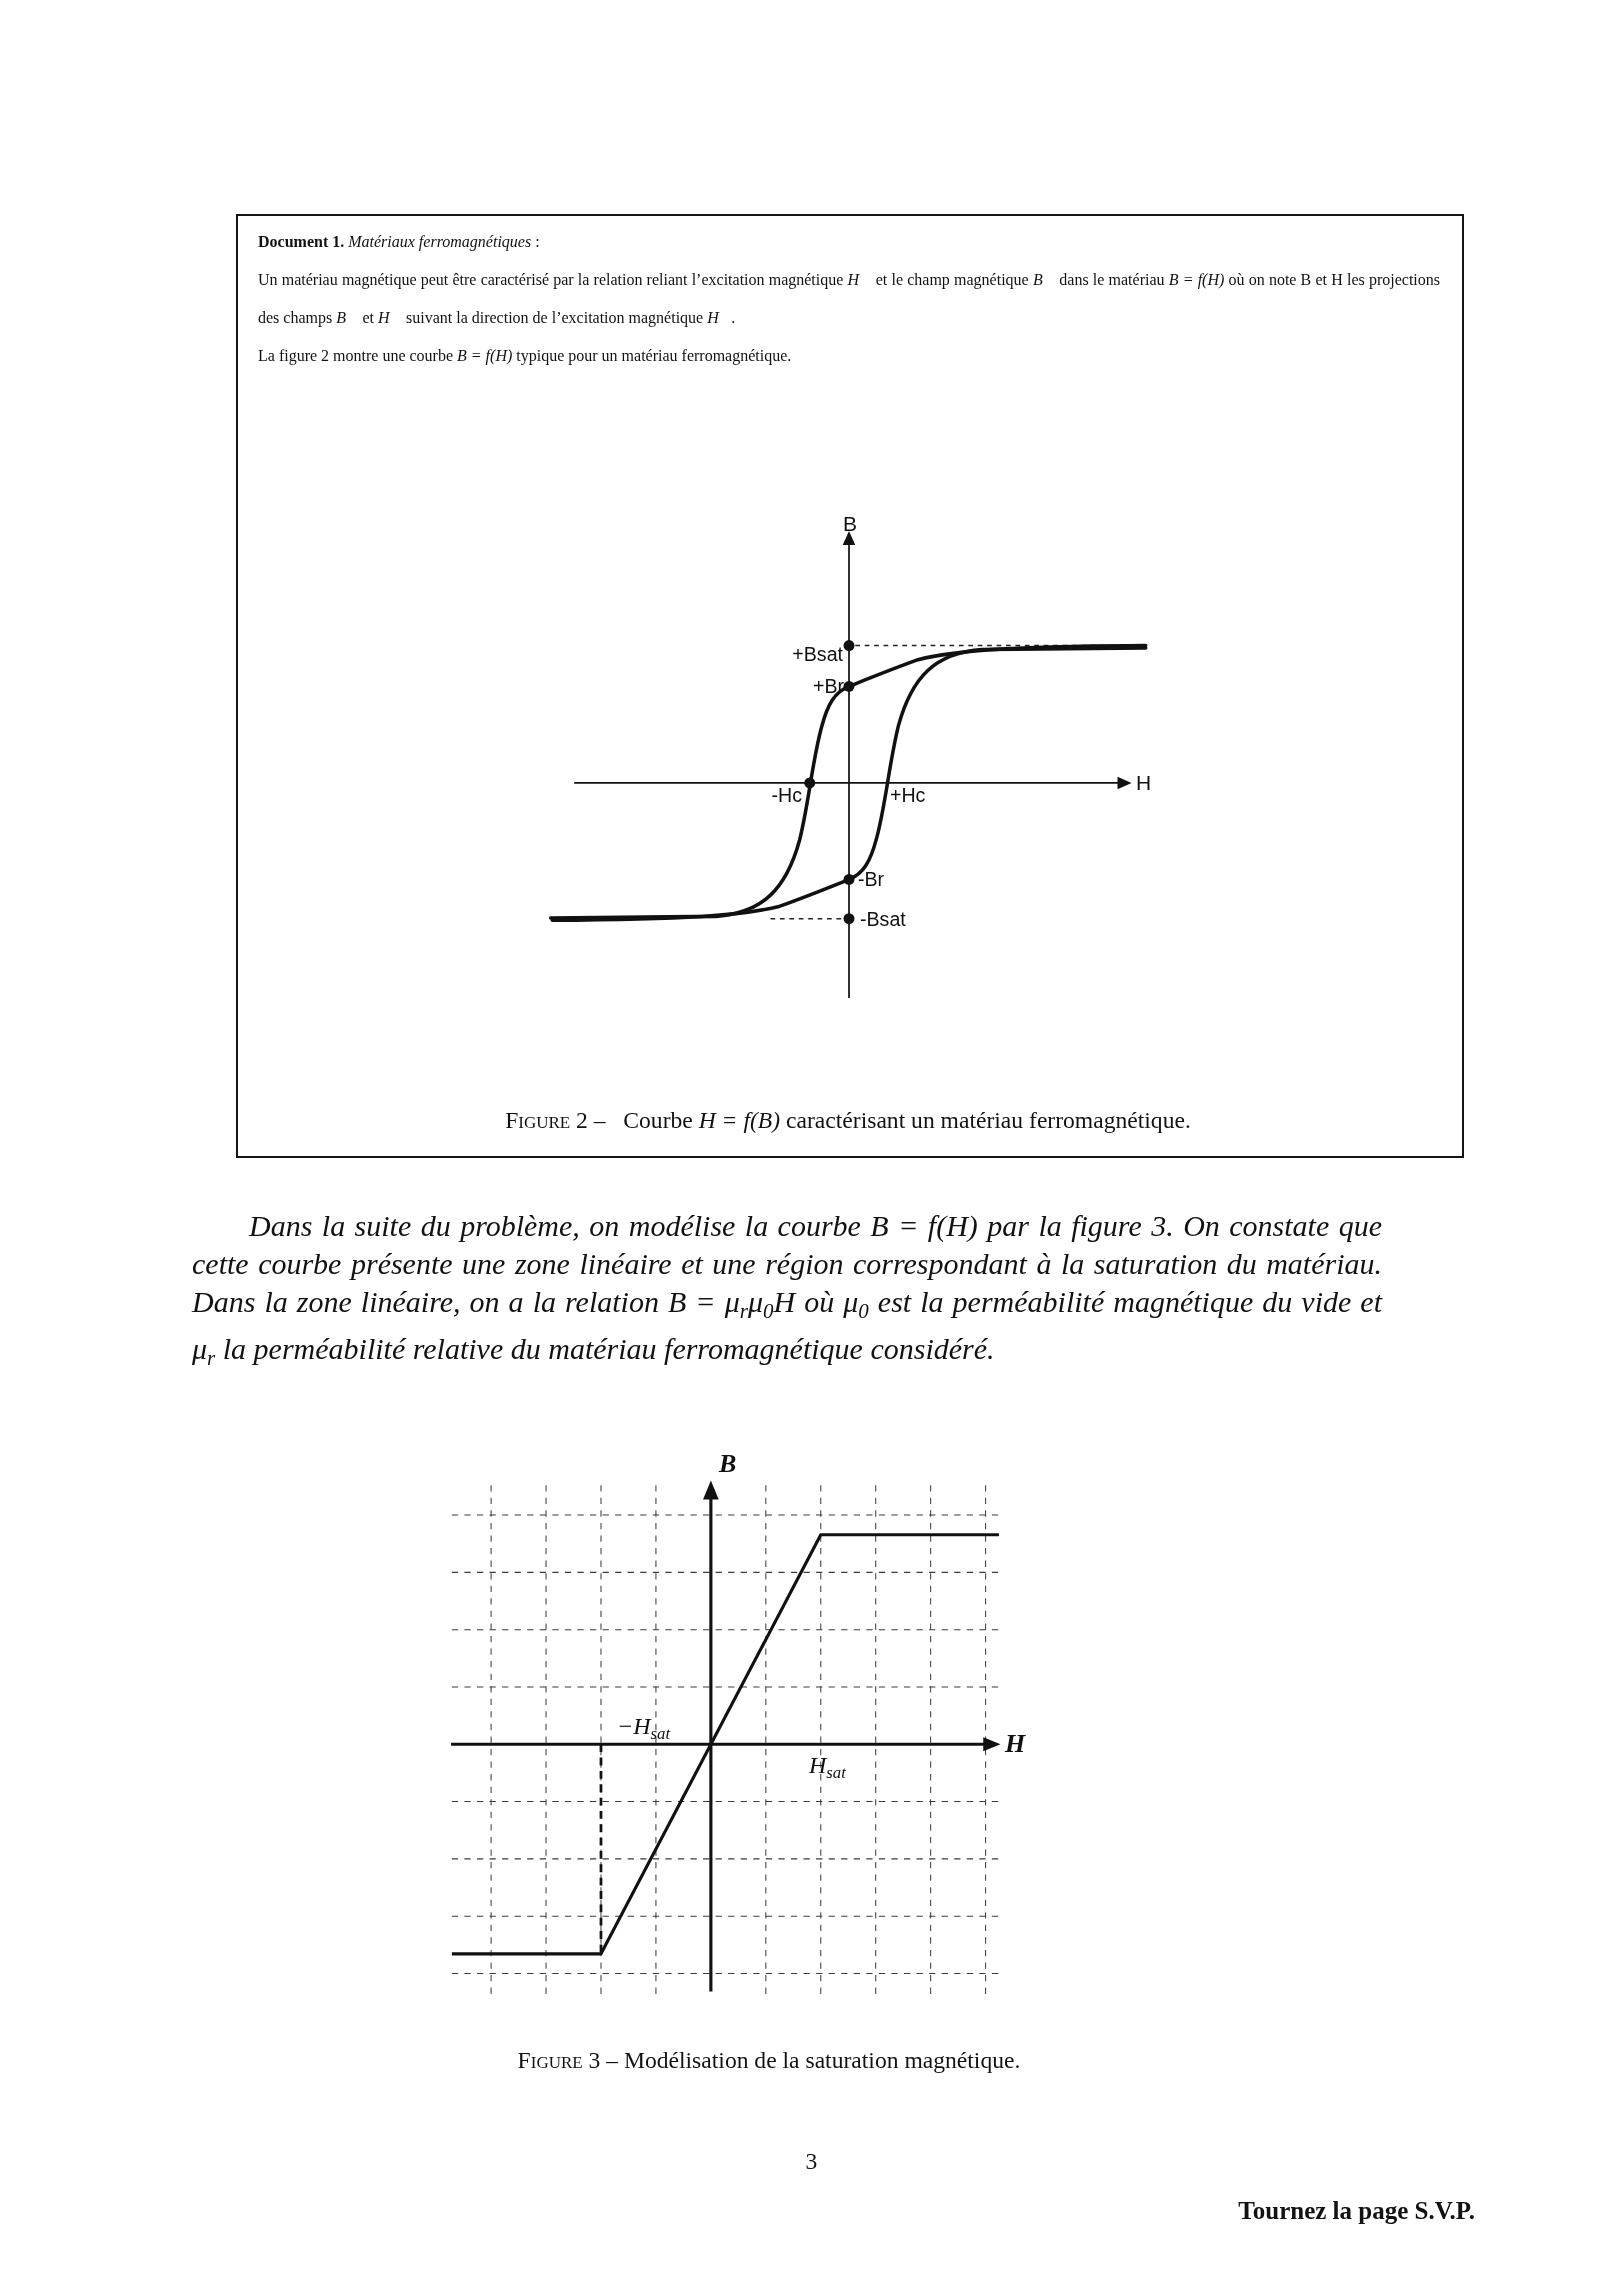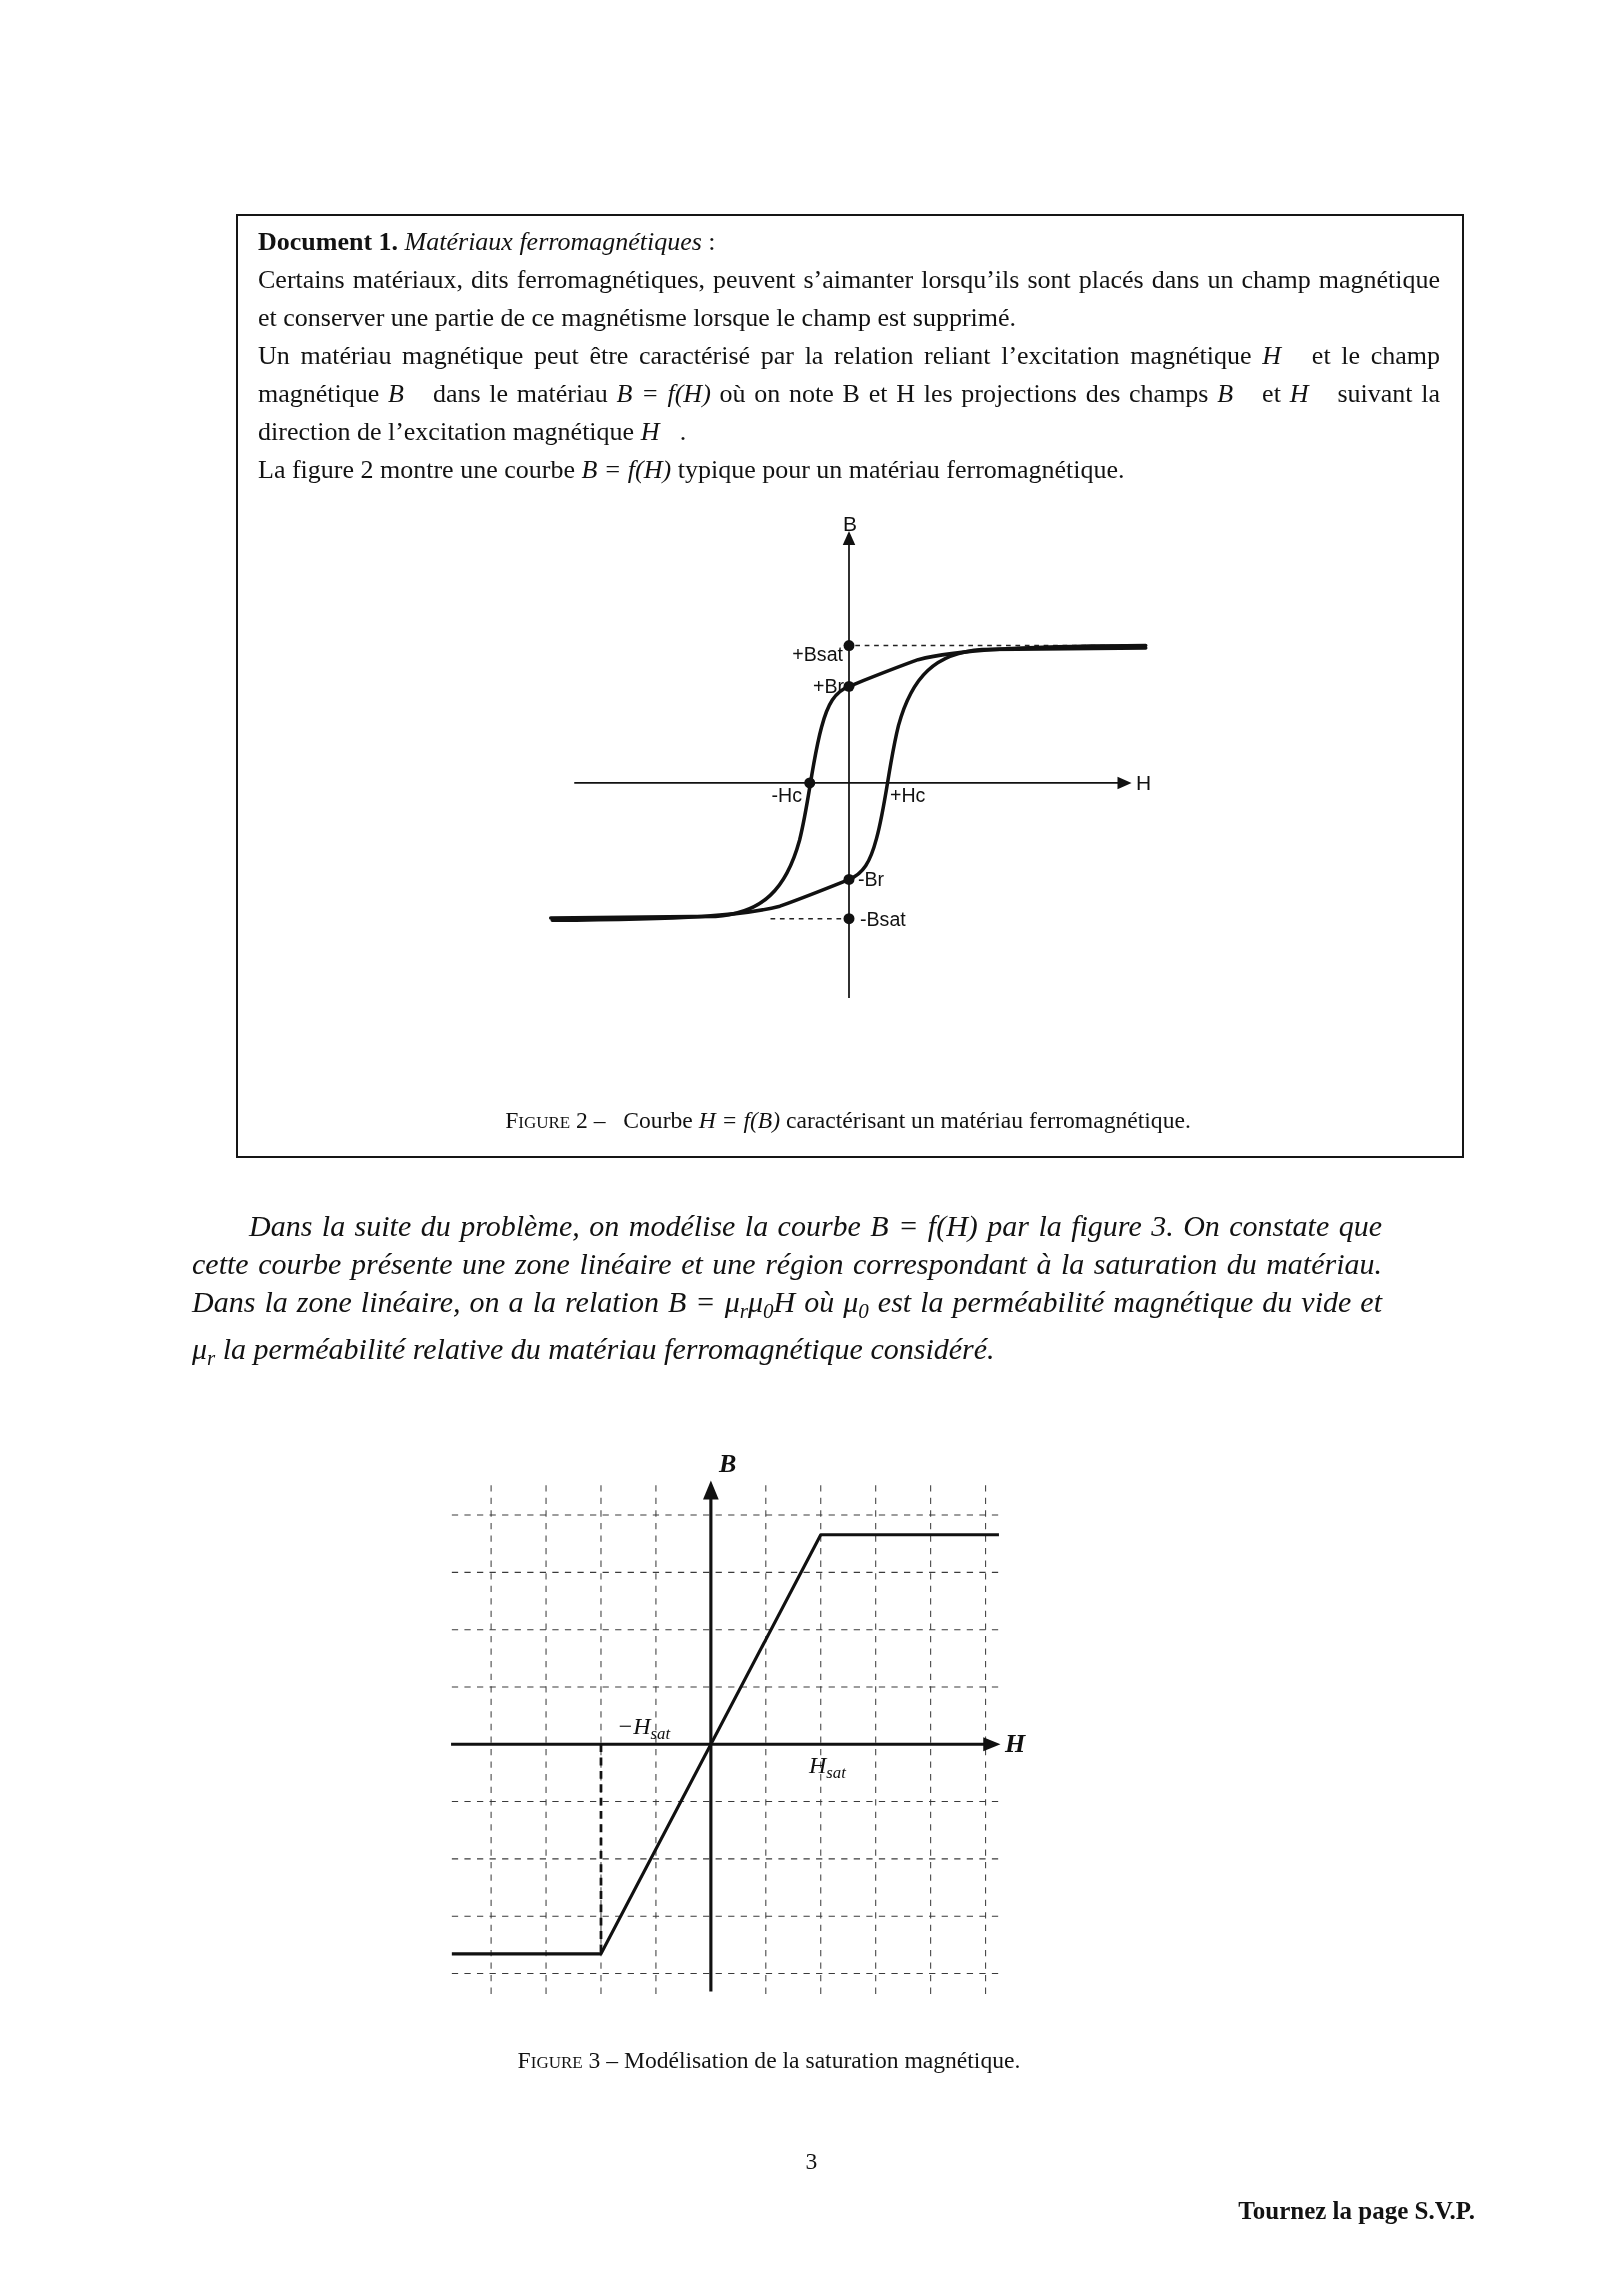--- a/index.html
+++ b/index.html
@@ -5,21 +5,21 @@
   html,body{margin:0;padding:0;}
   body{width:1623px;height:2295px;background:#ffffff;position:relative;
        font-family:"Liberation Serif","DejaVu Serif",serif;color:#121212;}
   .abs{position:absolute;}
   .i{font-style:italic;}
   .b{font-weight:bold;}
   .sc{font-variant:small-caps;}
   .sub{font-size:0.7em;vertical-align:-0.3em;}
 
   #doc-box{left:236px;top:214px;width:1224px;height:940px;border:2.4px solid #151515;}
-  #doc-text{left:258px;top:223px;width:1182px;font-size:26px;line-height:38px;text-align:justify;}
+  #doc-text{left:258px;top:223px;width:1182px;font-size:16px;line-height:38px;text-align:justify;}
   #doc-text p{margin:0;}
 
   #fig2{left:535px;top:512px;width:628px;height:534px;}
   #fig2 svg{position:absolute;left:0;top:0;}
   .slabel{position:absolute;font-family:"Liberation Sans","DejaVu Sans",sans-serif;
           font-size:19.6px;color:#111;white-space:nowrap;}
   .anchor-right{transform:translate(-100%,-50%);}
   .anchor-left{transform:translate(0,-50%);}
 
   #fig2-caption{left:236px;top:1107px;width:1224px;text-align:center;font-size:23.6px;}
@@ -39,21 +39,20 @@
 </style>
 </head>
 <body>
 
 <div>
 
   <div class="abs" id="doc-box"></div>
 
   <div class="abs" id="doc-text">
     <p><span class="b">Document 1.</span><span> </span><span class="i">Matériaux ferromagnétiques</span><span>  :</span></p>
-    <p>Certains matériaux, dits ferromagnétiques, peuvent s’aimanter lorsqu’ils sont placés dans un champ magnétique et conserver une partie de ce magnétisme lorsque le champ est supprimé.</p>
     <p><span>Un matériau magnétique peut être caractérisé par la relation reliant l’excitation magnétique </span><span class="i">H⃗</span><span> et le champ magnétique </span><span class="i">B⃗</span><span> dans le matériau </span><span class="i">B = f(H)</span><span> où on note B et H les projections des champs </span><span class="i">B⃗</span><span> et </span><span class="i">H⃗</span><span> suivant la direction de l’excitation magnétique </span><span class="i">H⃗</span><span>.</span></p>
     <p><span>La figure 2 montre une courbe </span><span class="i">B = f(H)</span><span> typique pour un matériau ferromagnétique.</span></p>
   </div>
 
   <div class="abs" id="fig2">
     <svg width="628" height="534" viewBox="0 0 800 680">
 
       <g stroke="#111" stroke-width="2.2">
         <line x1="50" y1="345" x2="744" y2="345"></line>
         <line x1="400" y1="619" x2="400" y2="40"></line>

